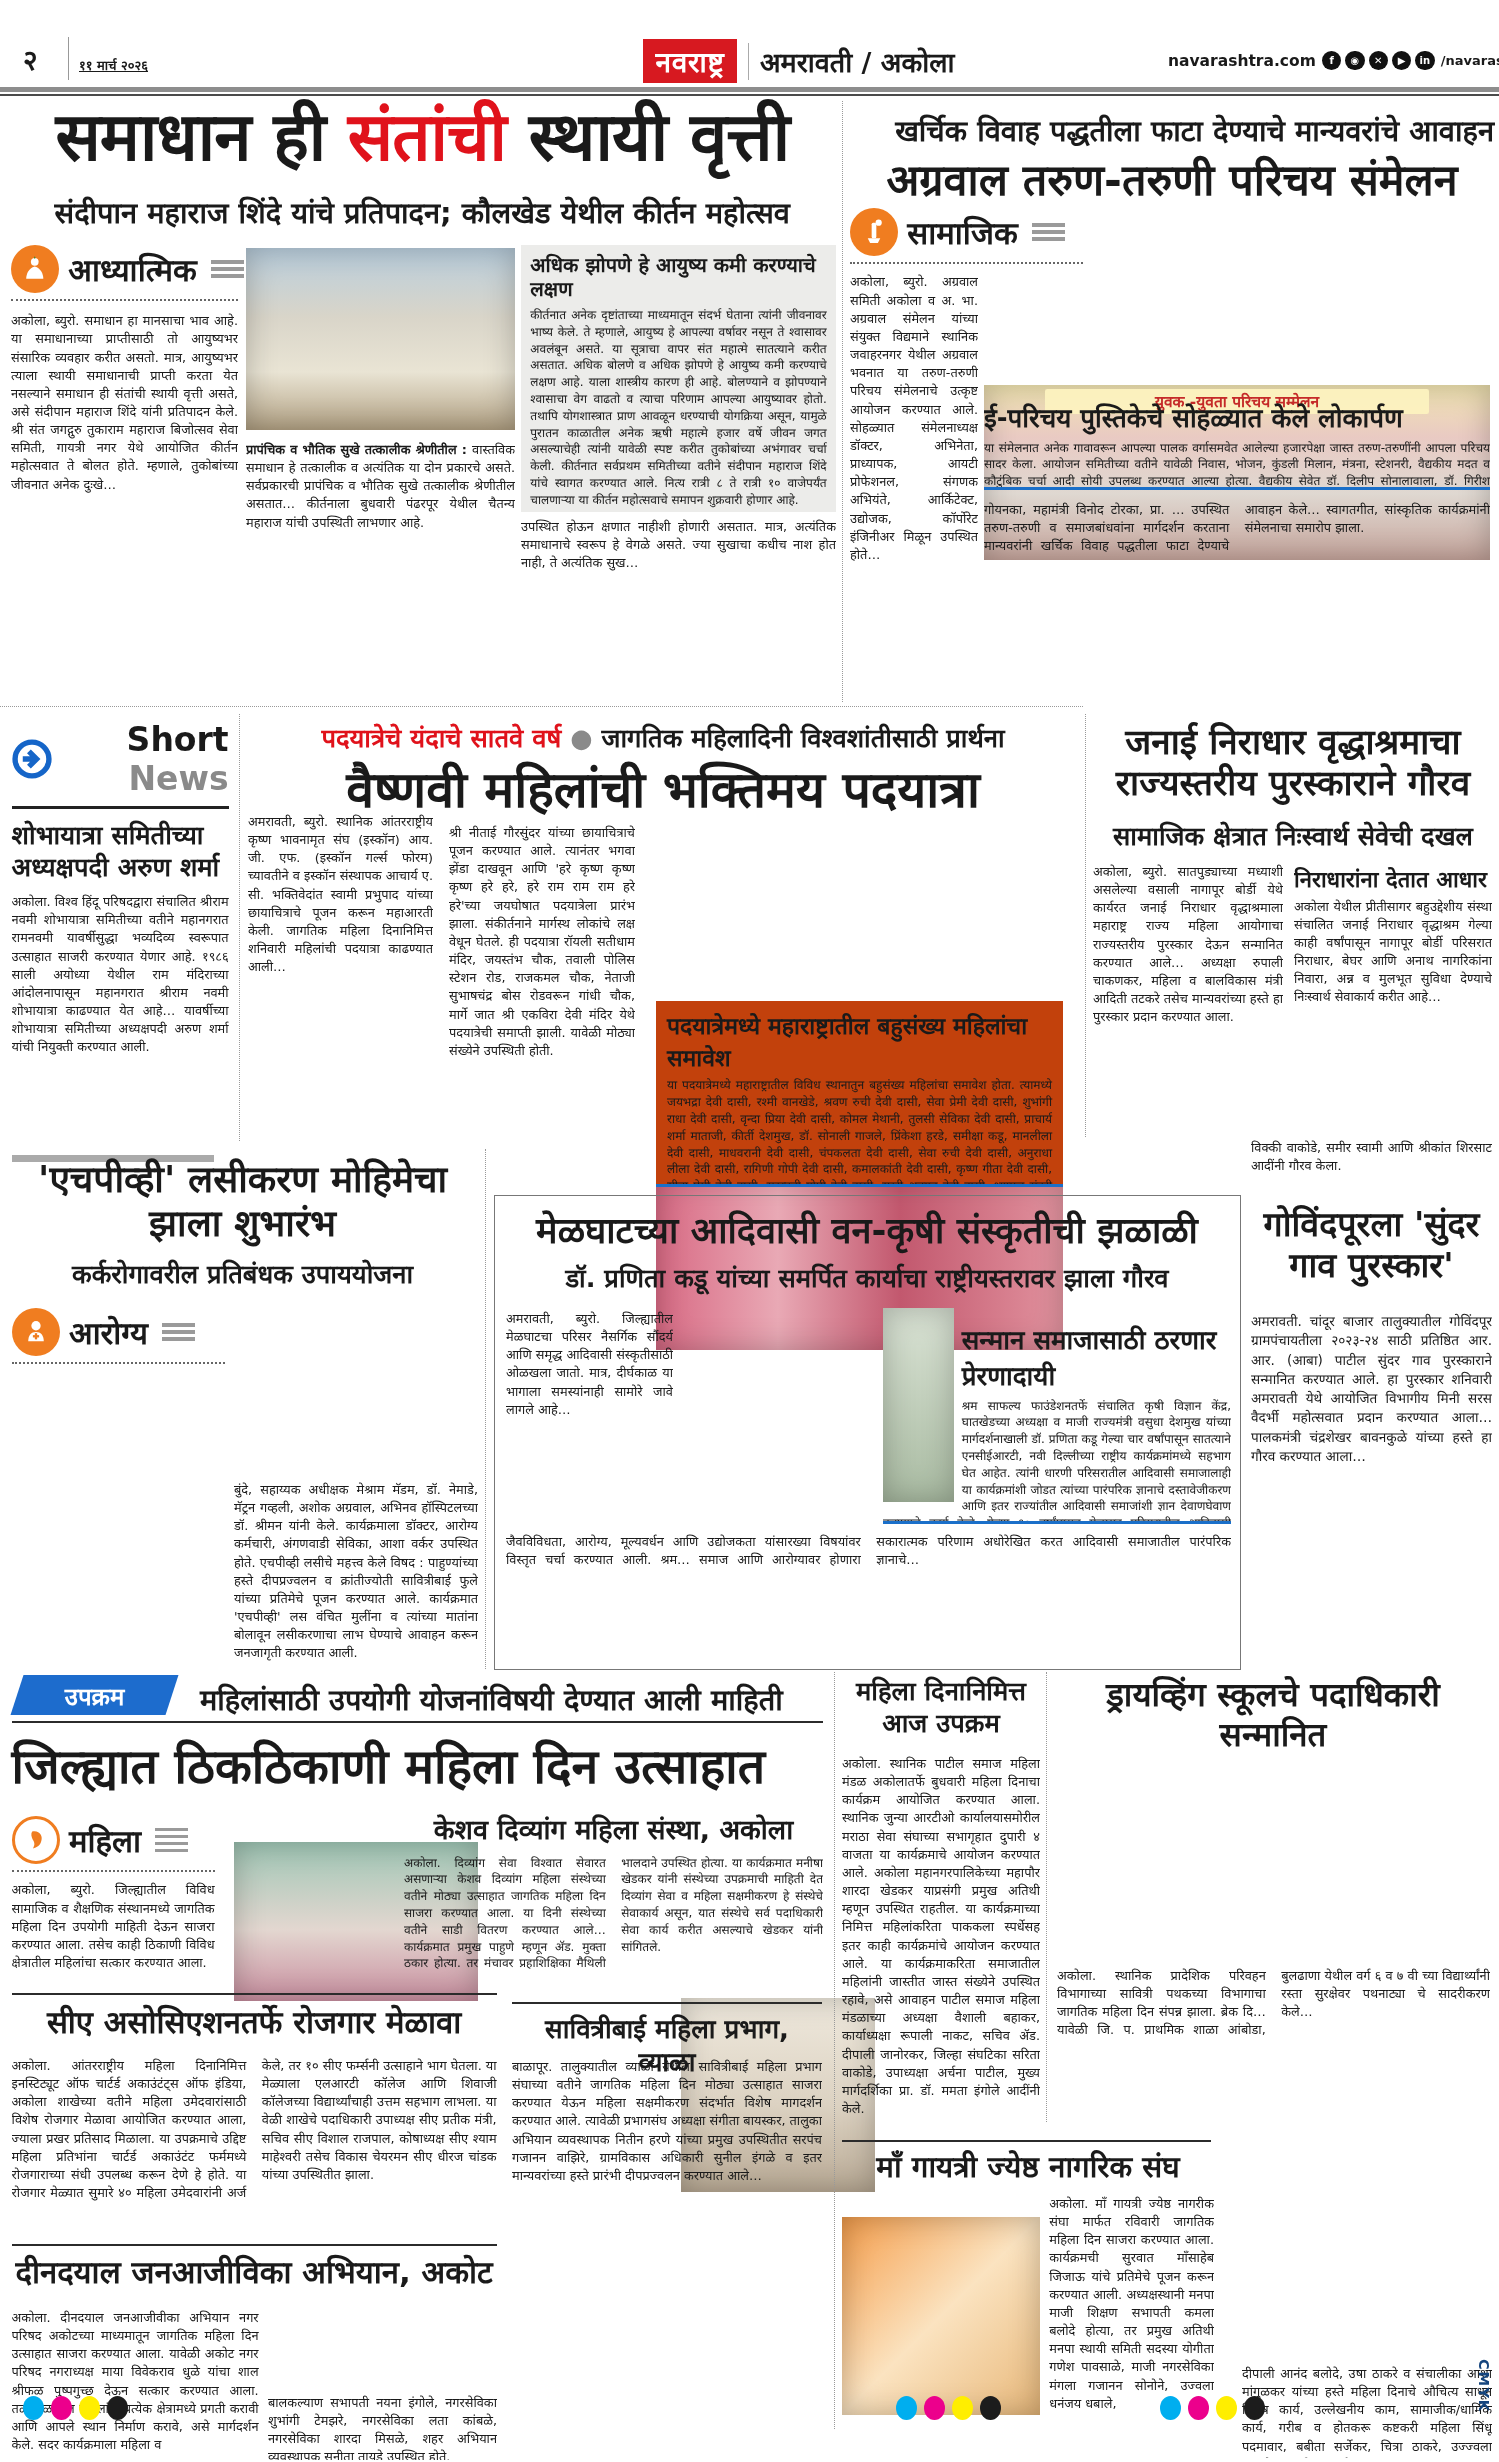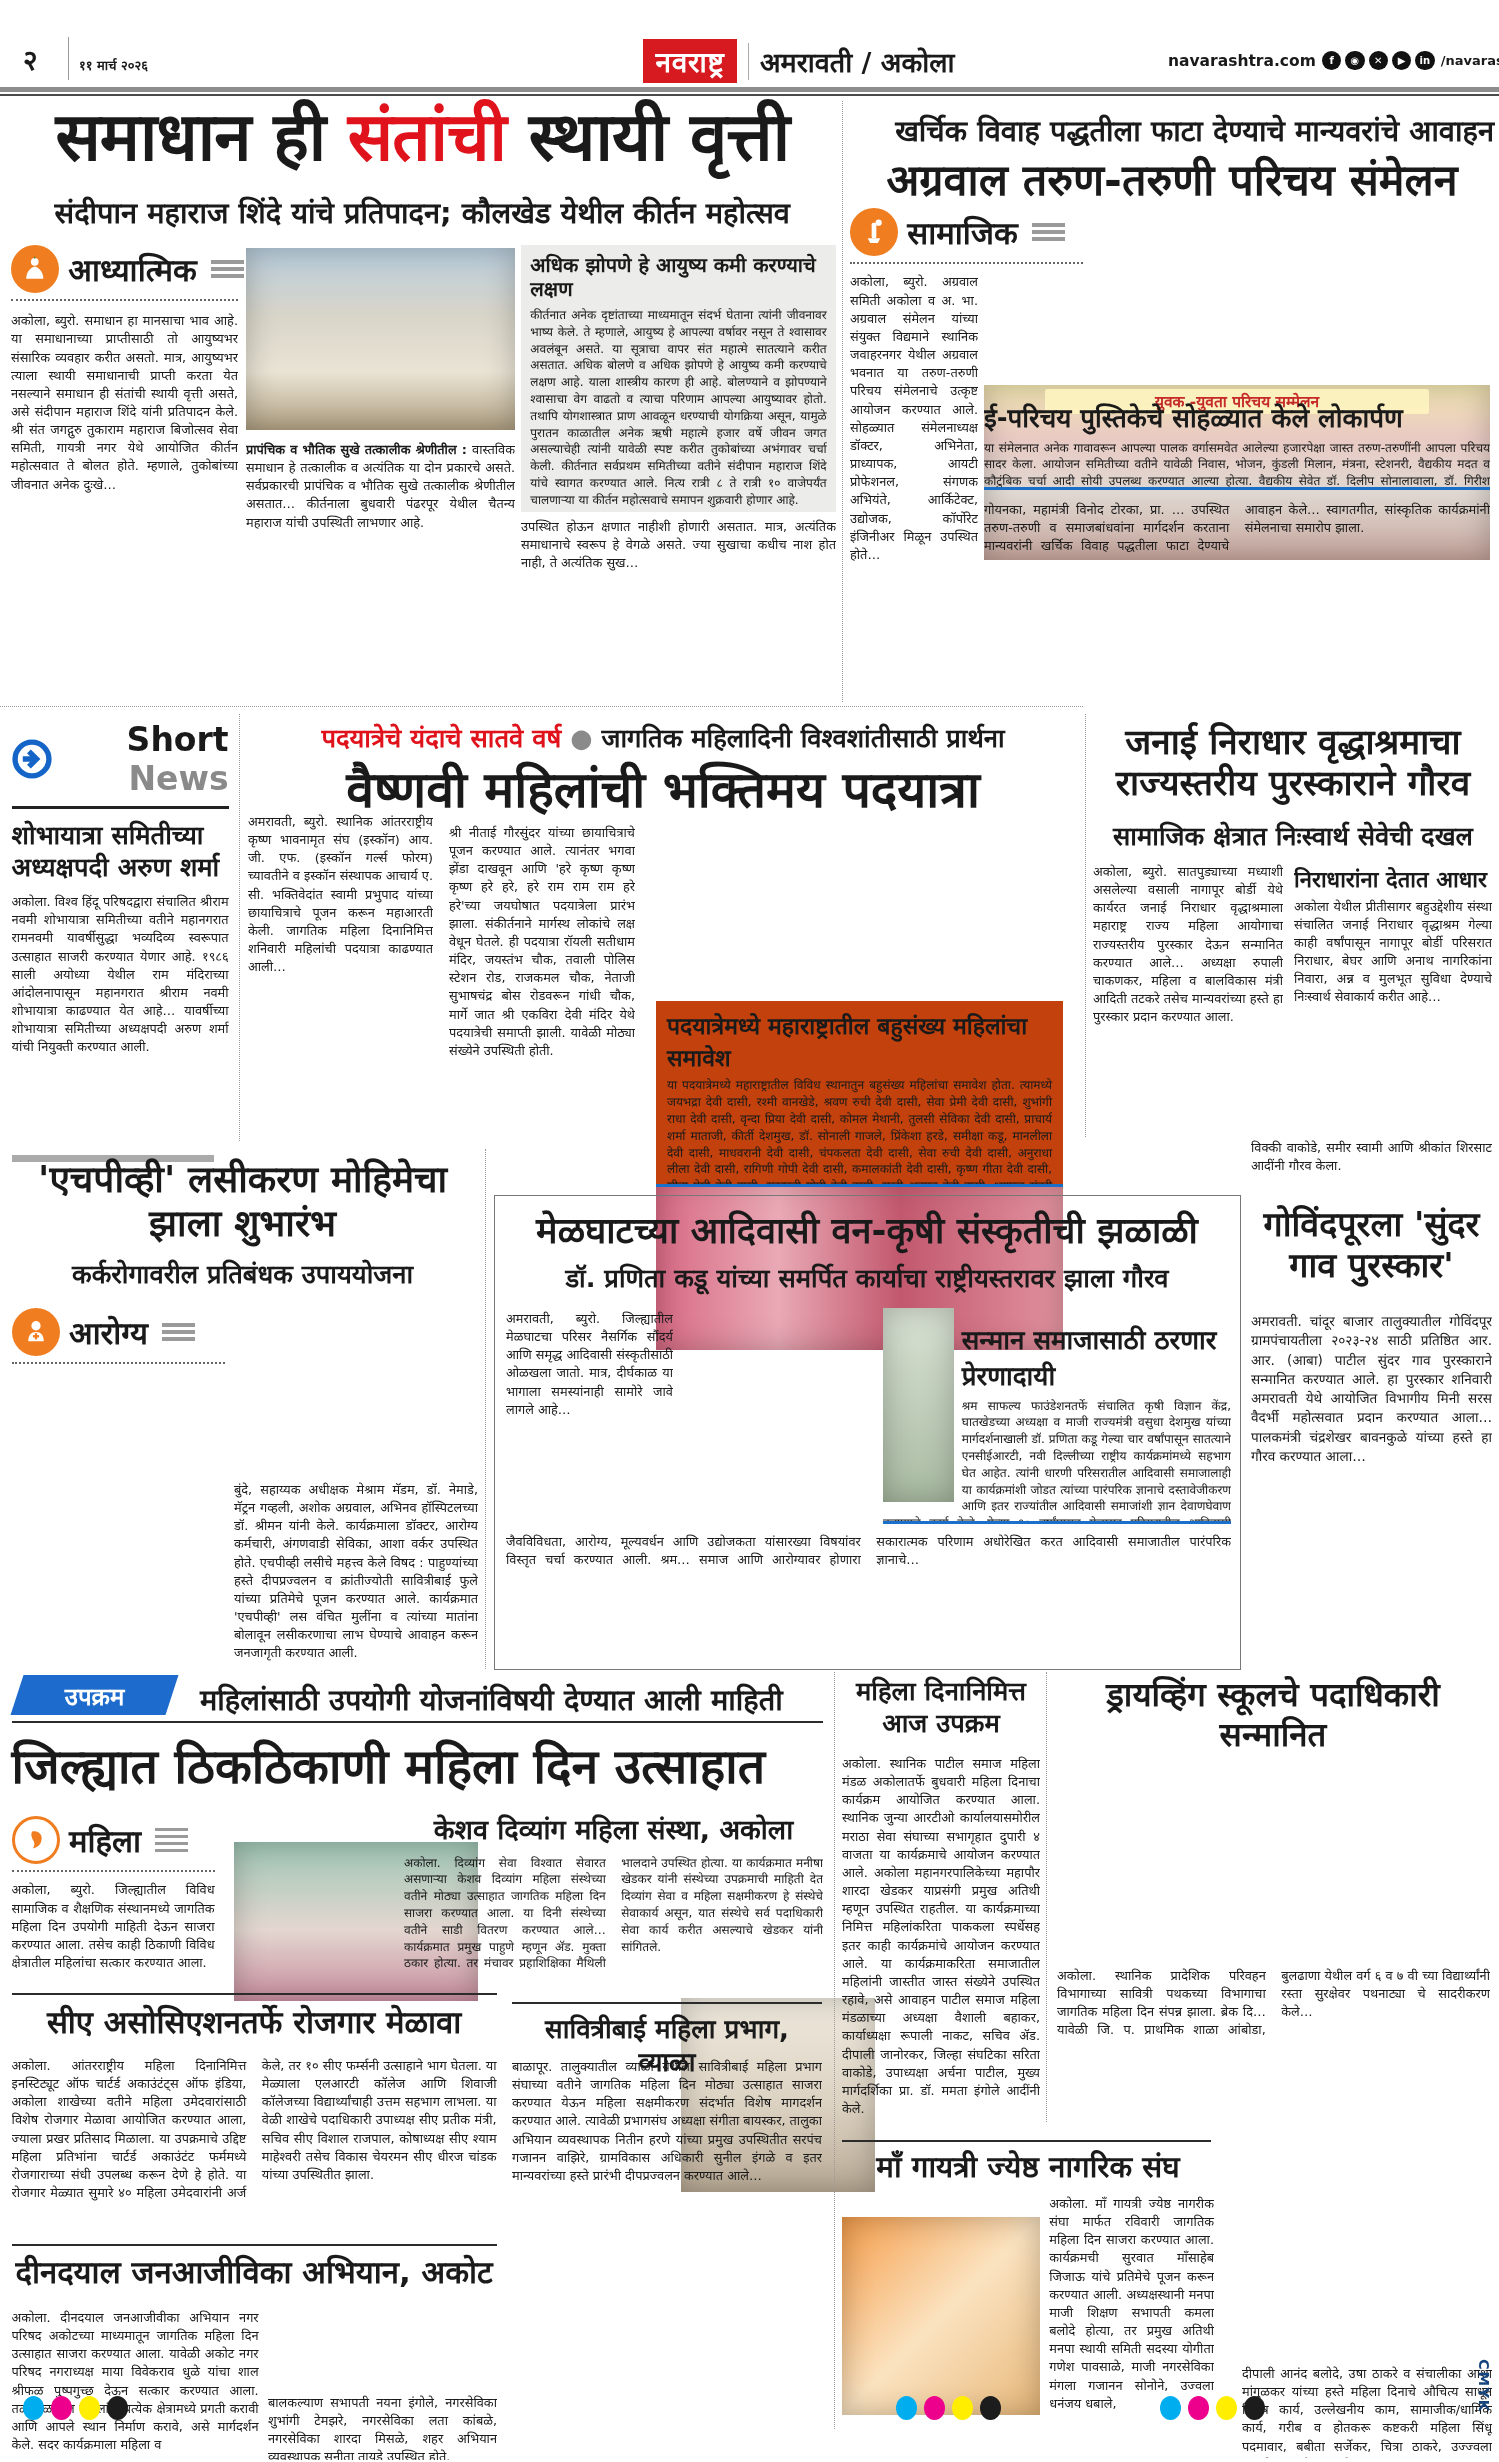--- a/index.html
+++ b/index.html
@@ -6,21 +6,21 @@
   html,body { background:#ffffff; }
   body { width:1499px; height:2462px; position:relative; font-family:"DejaVu Sans","Liberation Sans",sans-serif; color:#1a1a1a; overflow:hidden; }
   .abs { position:absolute; }
   .ctr { text-align:center; }
   .just { text-align:justify; }
   .red { color:#e0121b; }
   .gray { color:#8a8a8a; }
 
   
   .pagenum { font-size:28px; font-weight:700; }
-  .hdate { font-size:13px; font-weight:700; }
+  .hdate { font-size:13px; font-weight:700;text-decoration:underline; }
   .masthead { background:#d71920; color:#fff; font-size:28px; font-weight:700; padding:3.1px 12.4px; letter-spacing:0.8px; }
   .edition { font-size:27px; font-weight:700; }
   .site { font-size:15.5px; font-weight:700; }
   .handle { font-size:13px; font-weight:700; }
   .soc { display:inline-flex; gap:3.9px; vertical-align:middle; }
   .soc span { width:19.4px; height:19.4px; border-radius:50%; background:#111; color:#fff; font-size:10px; display:flex; align-items:center; justify-content:center; font-weight:700; }
   .rule { background:#8d8d8d; }
   .rule2 { background:#4a4a4a; }
 
   

